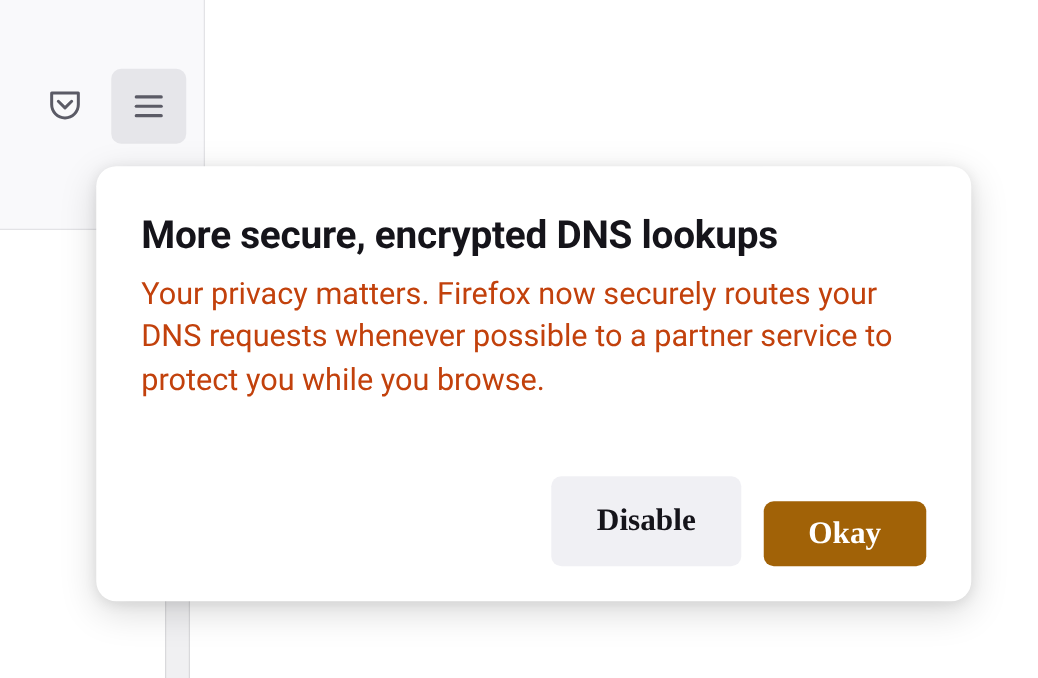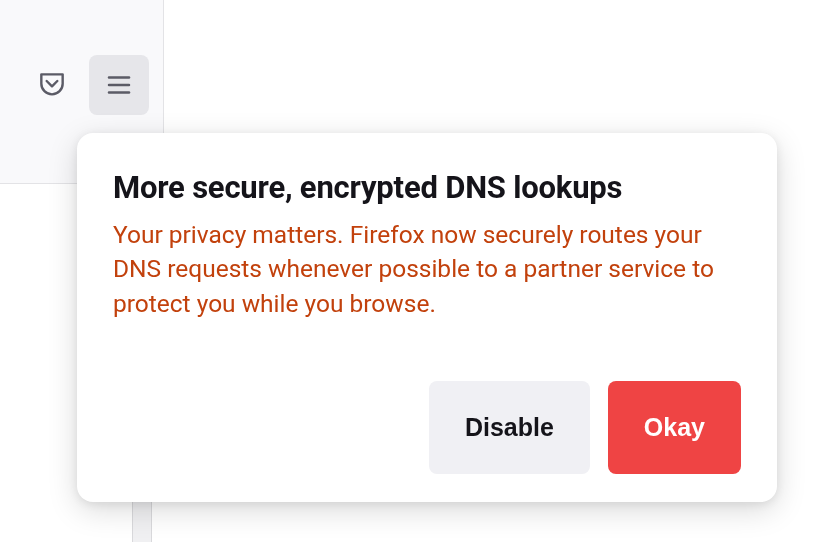--- a/index.html
+++ b/index.html
@@ -95,31 +95,32 @@
     .dialog-actions {
       display: flex;
       justify-content: flex-end;
       gap: 18px;
     }
     .btn {
       border: none;
       border-radius: 8px;
       font-size: 25px;
       font-weight: 600;
-      padding: 32px 36px;
+      padding: 12px 36px;
       cursor: pointer;
-      font-family: Liberation Sans, sans-serif;
+      font-family: Liberation Serif, serif;
     }
     .btn-secondary {
       background: #f0f0f4;
       color: #15141a;
     }
     .btn-primary {
-      background: #ef4444;
+      background: #a16207;
       color: #ffffff;
+      margin-top: 20px;
     }
   </style>
 </head>
 <body>
 
 <div class="topbar">
   <div class="topbar-icons">
     <div class="icon-btn-plain">
       <svg width="32" height="32" viewBox="0 0 24 24" fill="none" stroke="#5b5b66" stroke-width="1.8" stroke-linecap="round" stroke-linejoin="round">
         <path d="M4 4h16v7a8 8 0 0 1-8 8 8 8 0 0 1-8-8V4z"></path>

